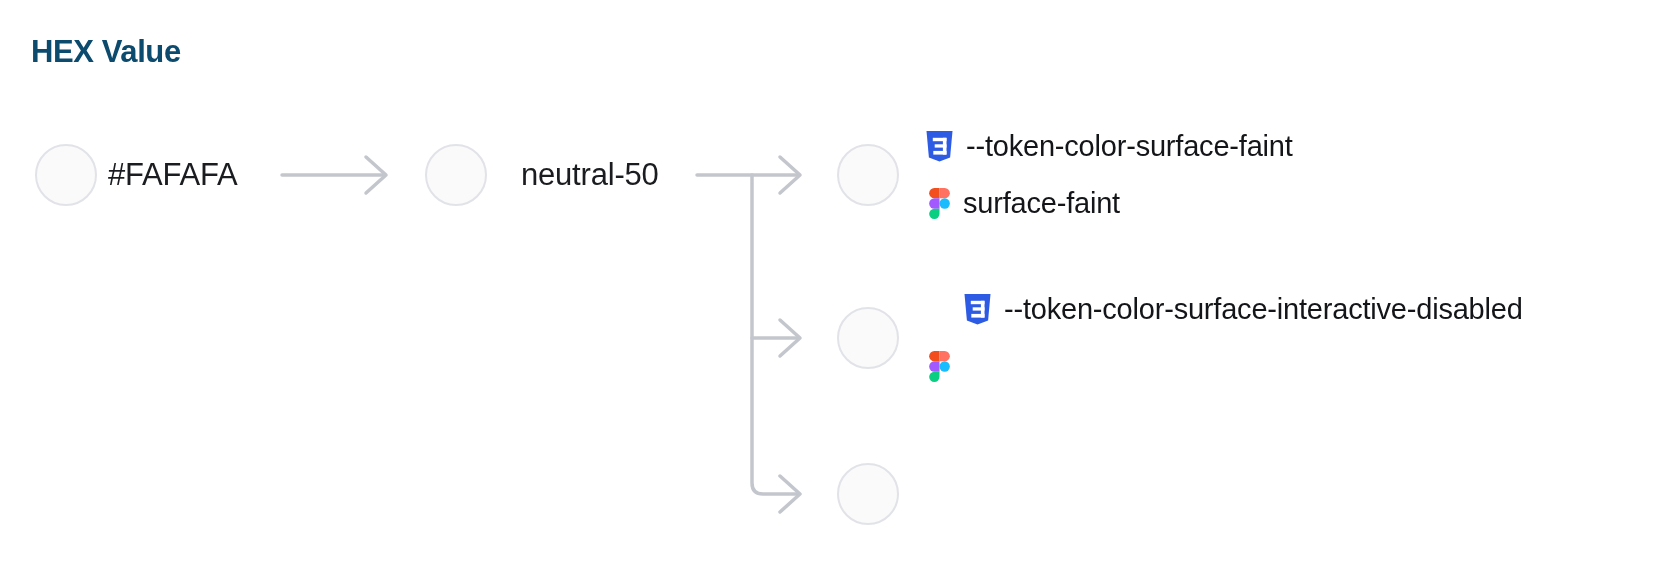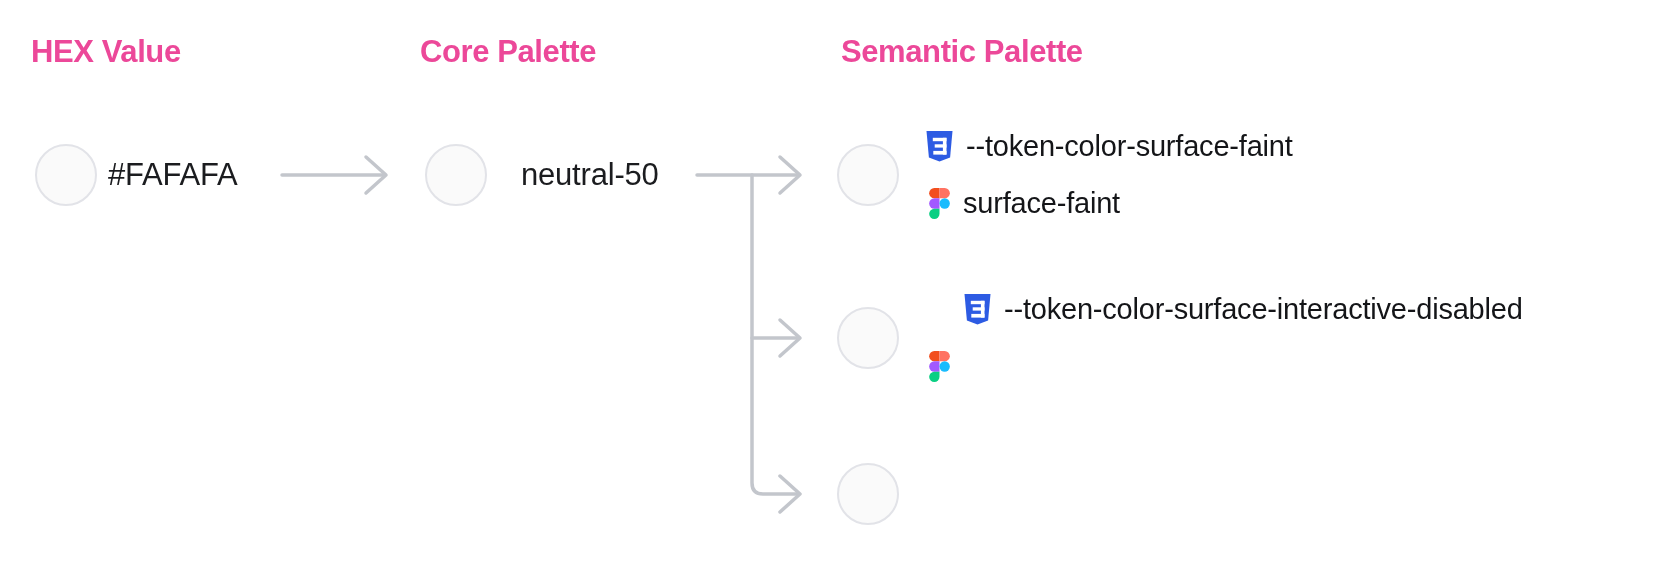--- a/index.html
+++ b/index.html
@@ -9,21 +9,21 @@
     background:#ffffff;
     font-family:"Liberation Sans","DejaVu Sans",sans-serif;
     color:#17181a;
     overflow:hidden;
   }
   .heading{
     position:absolute;
     font-size:31px;
     font-weight:700;
     letter-spacing:-0.4px;
-    color:#ec4899;
+    color:#0c4a6e;
     white-space:nowrap;
   }
   .dot{
     position:absolute;
     width:62px;height:62px;
     border-radius:50%;
     background:#FAFAFA;
     border:2px solid #e2e3e8;
     box-sizing:border-box;
   }
@@ -62,22 +62,20 @@
     stroke-linecap:round;
     stroke-linejoin:round;
   }
 </style>
 </head>
 <body>
 
 <div class="canvas">
 
   <div class="heading" style="left:31px;top:34px">HEX Value</div>
-  <div class="heading" style="left:420px;top:34px">Core Palette</div>
-  <div class="heading" style="left:841px;top:34px">Semantic Palette</div>
 
   <svg class="connector-svg" width="1672" height="584" viewBox="0 0 1672 584">
 
     <g>
       <path d="M282 175 H384"></path>
       <path d="M366 157 L386 175 L366 193"></path>
     </g>
 
     <g>
       <path d="M697 175 H798"></path>

